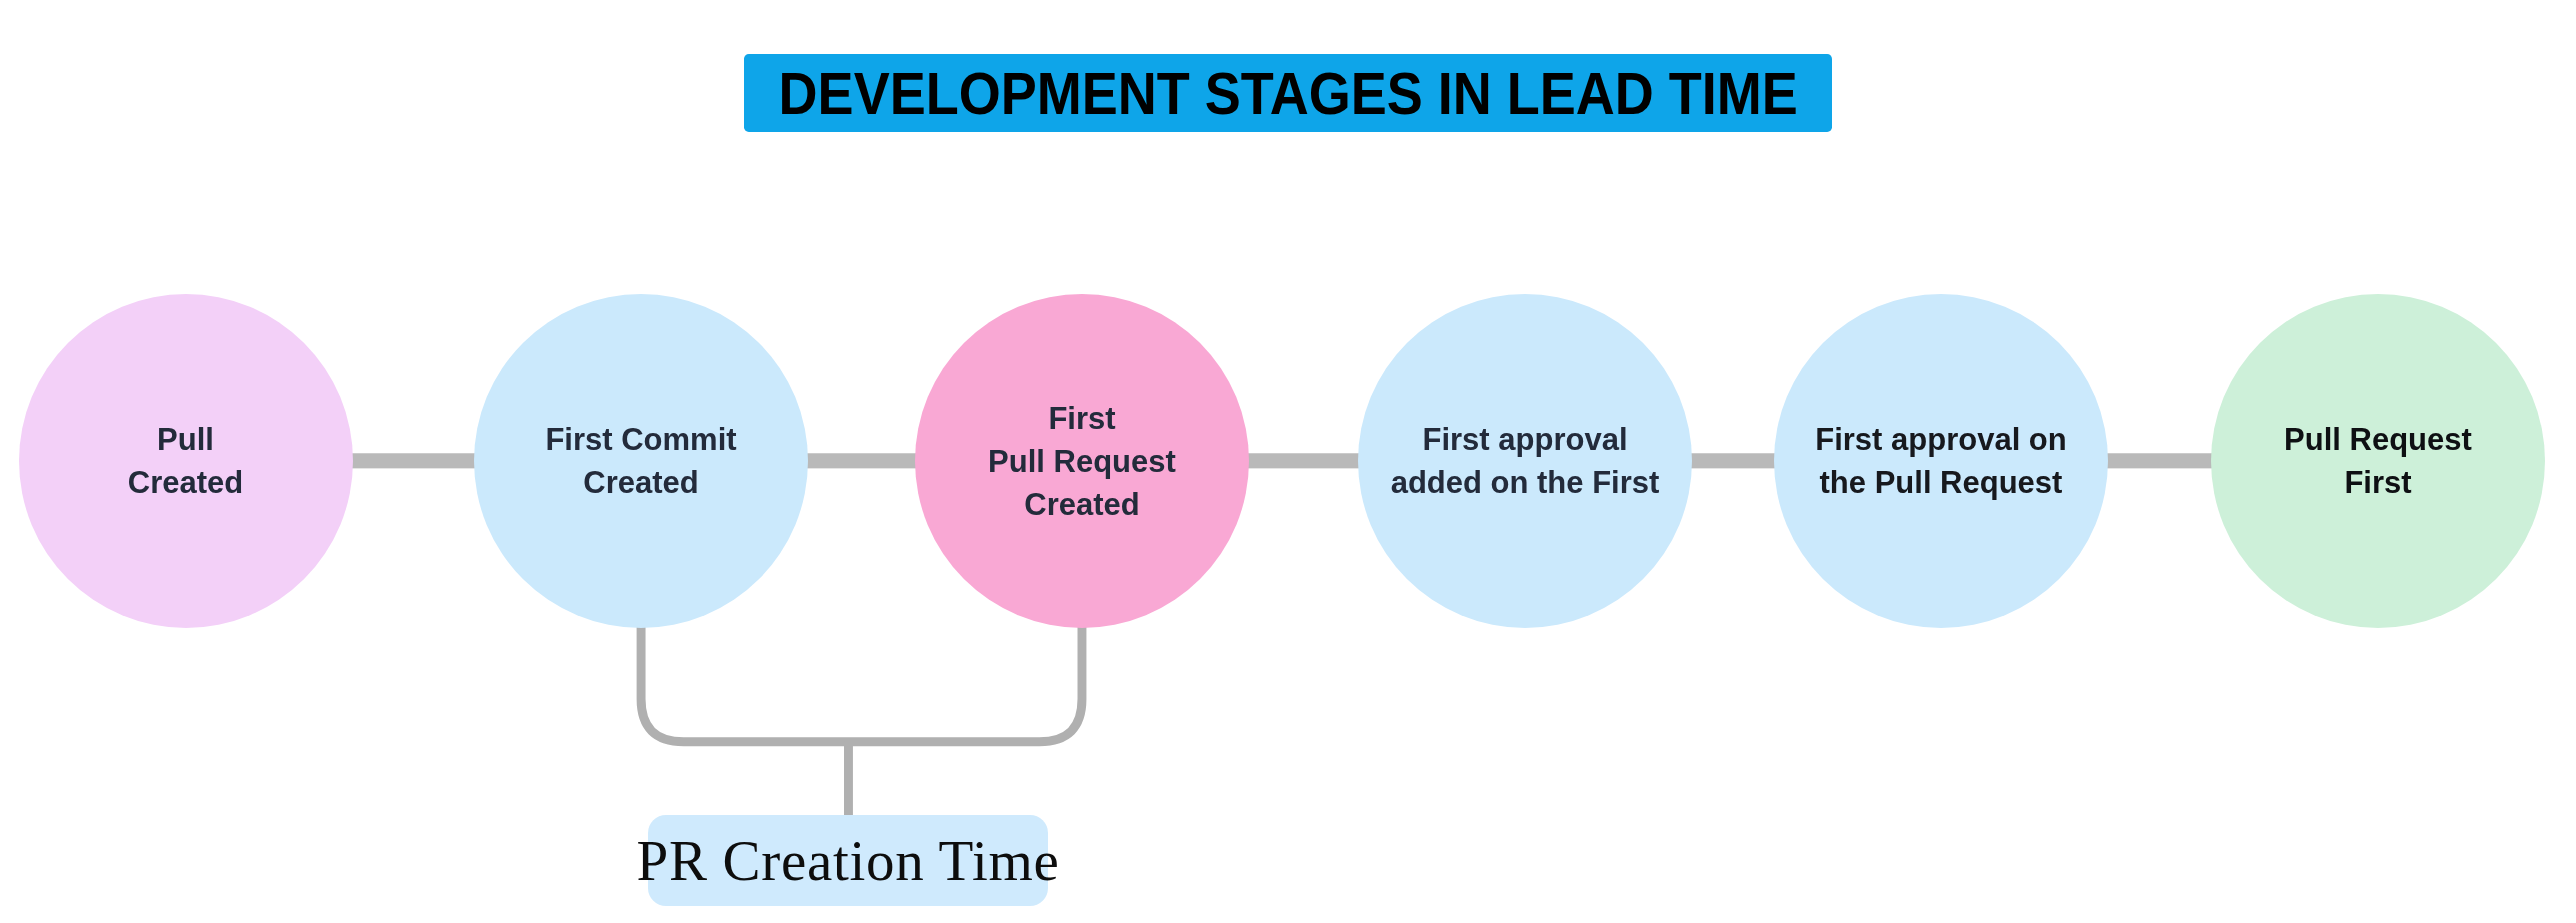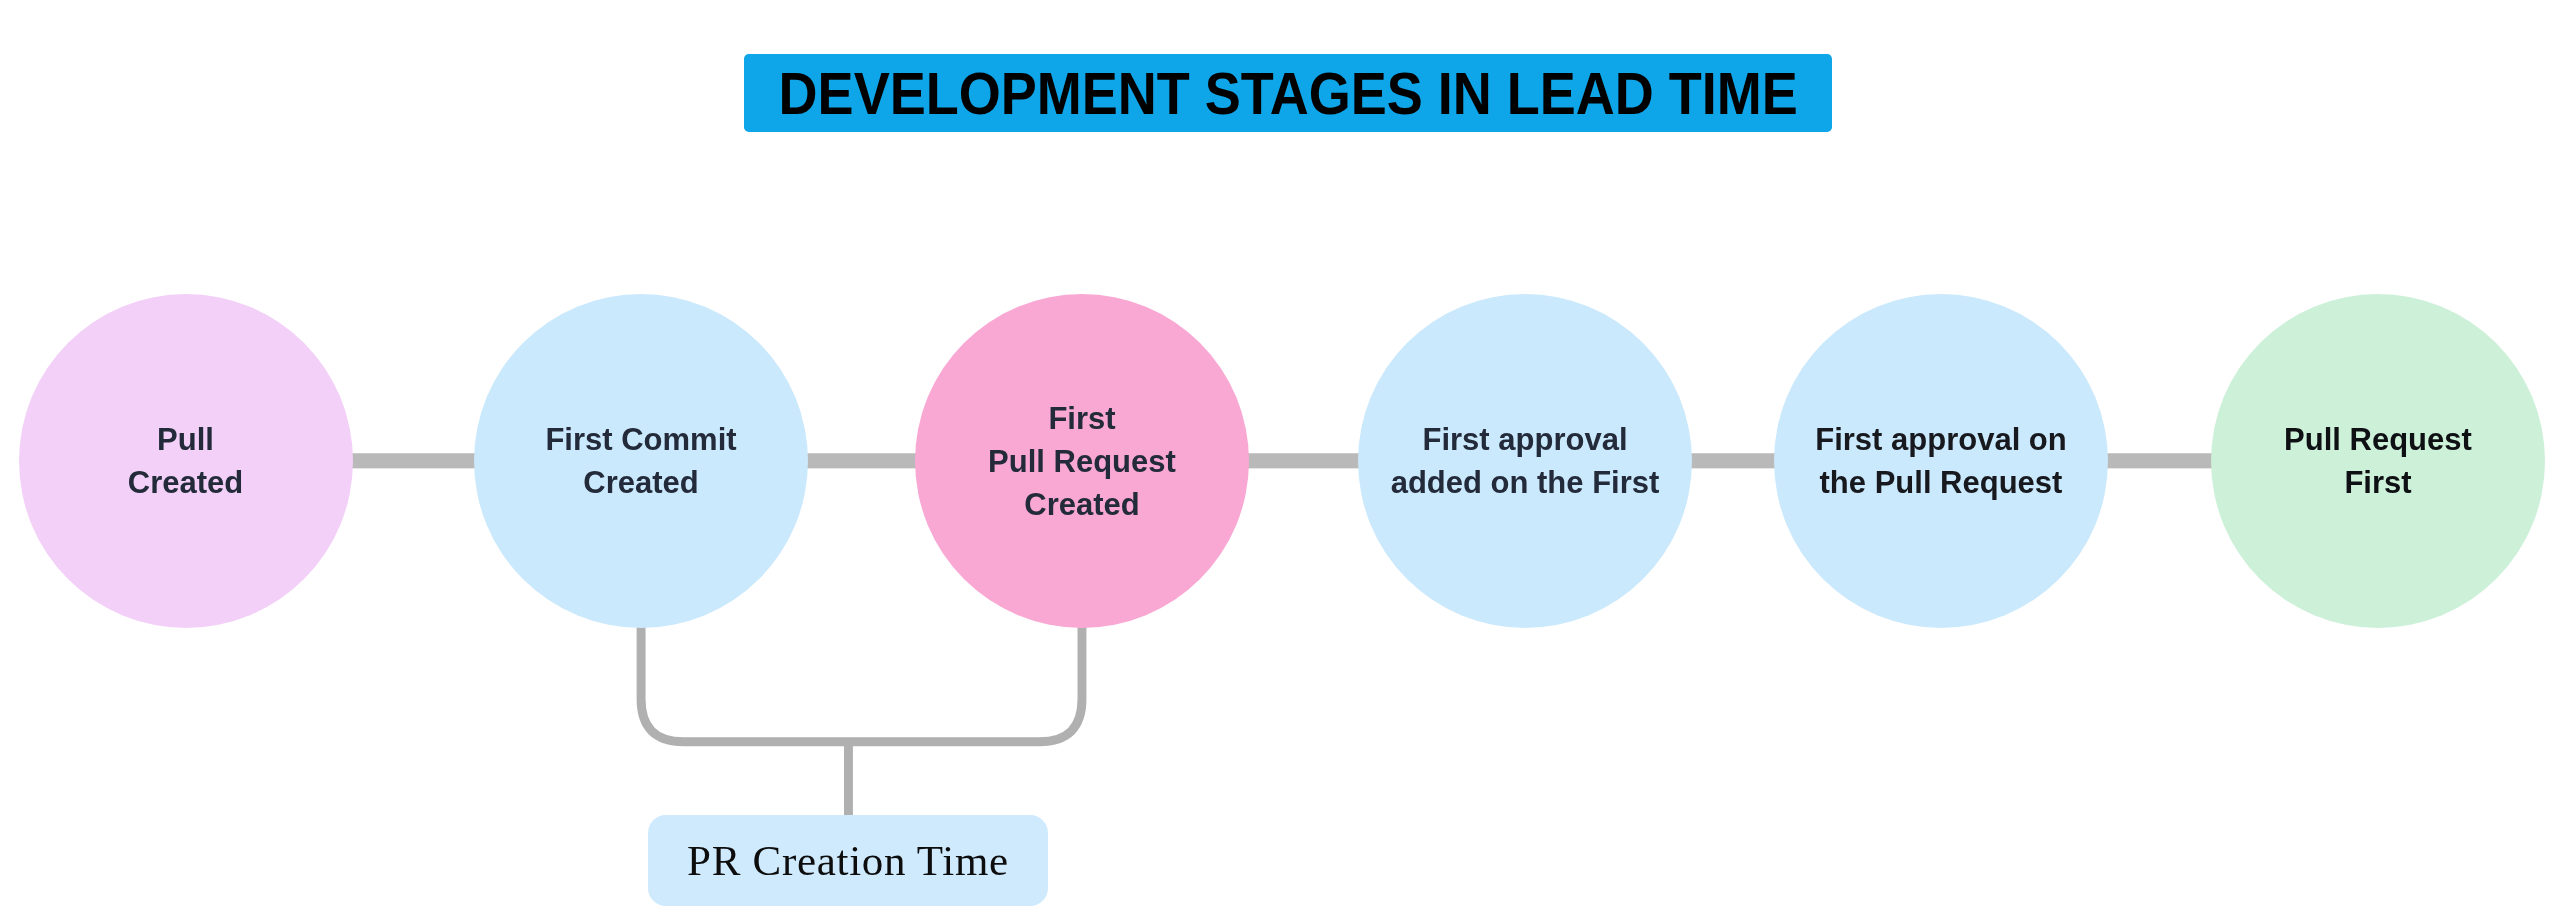--- a/index.html
+++ b/index.html
@@ -30,21 +30,21 @@
   .pos-3{left:915px;}
   .pos-4{left:1358px;}
   .pos-5{left:1774px;}
   .pos-6{left:2211px;}
   
   .pr-label{
     position:absolute;left:648px;top:815px;width:400px;height:91px;
     border-radius:18px;display:flex;align-items:center;justify-content:center;z-index:3;
   }
   .pr-label-text{
-    font-family:cursive;font-size:43px;font-weight:400;white-space:nowrap;letter-spacing:0.7px;
+    font-family:cursive;font-size:57px;font-weight:400;white-space:nowrap;letter-spacing:0.7px;
   }
 </style>
 </head>
 <body>
 
 <div class="canvas">
 
   <div class="title-banner" style="background: #0ea5e9; color: rgb(0, 0, 0);">
     <span class="title-text">DEVELOPMENT STAGES IN LEAD TIME</span>
   </div>

